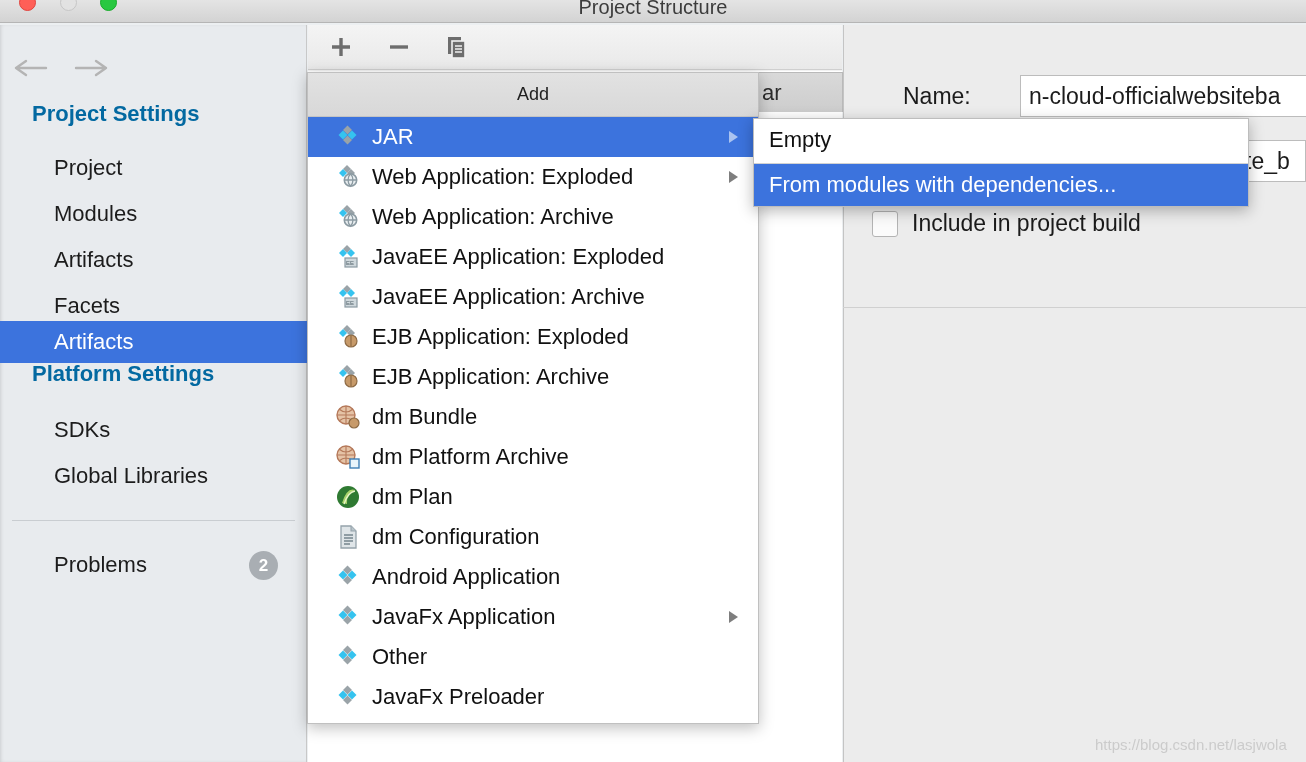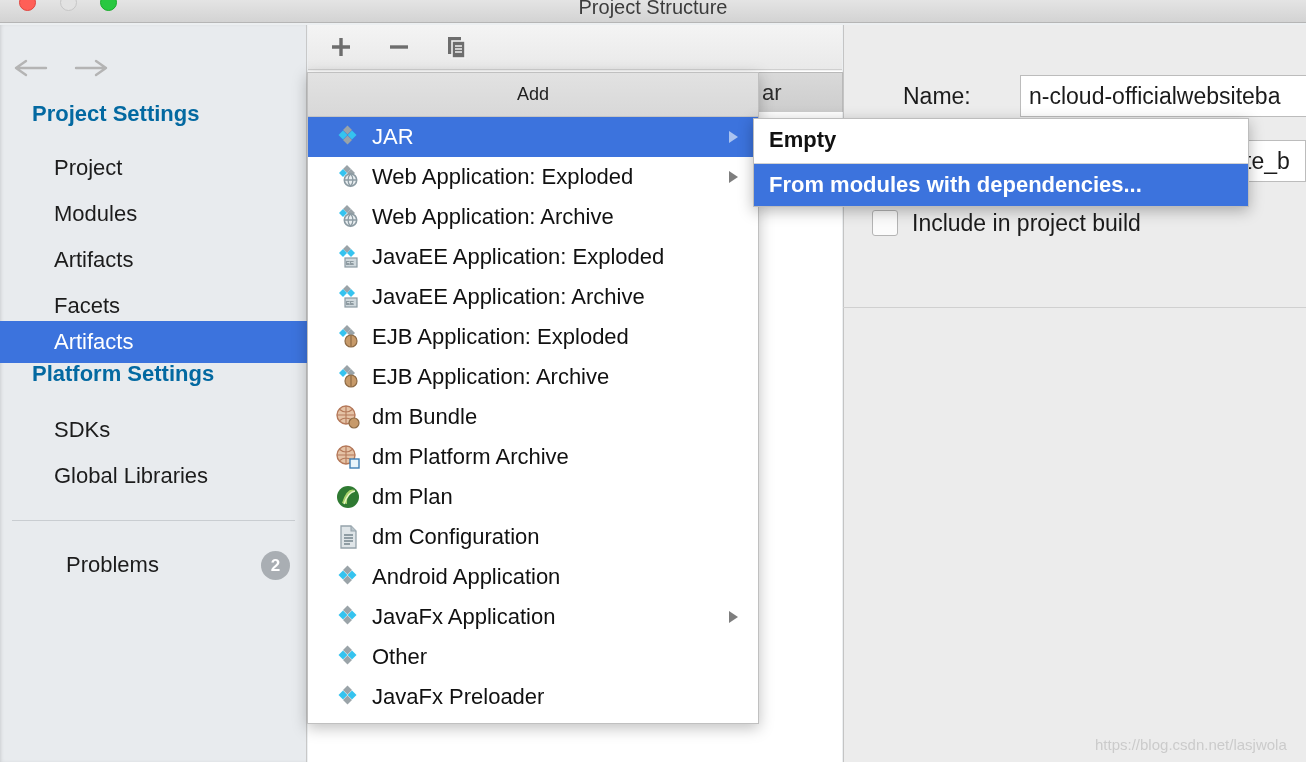--- a/index.html
+++ b/index.html
@@ -44,21 +44,21 @@
   .nav-item {
     position: absolute; left: 0; width: 307px; height: 38px;
     display: flex; align-items: center; padding-left: 54px;
     font-size: 22px; color: #1c1c1c;
   }
   .nav-item.selected { background: #3c73dd; color: #ffffff; }
   .divider-line {
     position: absolute; left: 12px; width: 283px; height: 1px; background: #c9cdd1;
   }
   .problems-row {
-    position: absolute; left: 12px; width: 300px; height: 38px;
+    position: absolute; left: 0; width: 300px; height: 38px;
     display: flex; align-items: center; padding-left: 54px;
     font-size: 22px; color: #1c1c1c;
   }
   .badge {
     position: absolute; right: 22px; top: 5px;
     min-width: 29px; height: 29px; border-radius: 15px;
     background: #a9aeb3; color: #fff; font-size: 17px; font-weight: bold;
     display: flex; align-items: center; justify-content: center; padding: 0 8px;
   }
 
@@ -115,21 +115,21 @@
 
   
   .sub-menu {
     position: absolute; left: 753px; top: 118px; width: 496px;
     background: #ffffff; border: 1px solid #bdbdbd;
     box-shadow: 0 4px 14px rgba(0,0,0,0.28);
     z-index: 60;
   }
   .sub-item {
     height: 42px; display: flex; align-items: center; padding-left: 15px;
-    font-size: 22px; color: #111; white-space: nowrap; font-weight: bold;
+    font-size: 22px; color: #111; white-space: nowrap;
   }
   .sub-item.highlight { background: #3c73dd; color: #fff; }
   .sub-sep { height: 1px; background: #d2d2d2; margin: 2px 0 0 0; }
 
   
   .right-panel {
     position: absolute; left: 843px; top: 25px; width: 463px; height: 737px;
     background: #ececec; border-left: 1px solid #c4c4c4;
   }
   .name-row { position: absolute; left: 25px; top: 50px; display: flex; align-items: center; }
@@ -138,21 +138,21 @@
     width: 340px; height: 42px; background: #fff; border: 1px solid #bcbcbc;
     font-size: 23px; color: #1b1b1b; padding: 0 8px; line-height: 40px;
     overflow: hidden; white-space: nowrap;
   }
   .path-input {
     position: absolute; left: 1235px; top: 140px; width: 71px; height: 42px;
     background: #fff; border: 1px solid #bcbcbc;
     font-size: 23px; color: #1b1b1b; padding: 0 4px; line-height: 40px;
     overflow: hidden; white-space: nowrap;
   }
-  .checkbox-row { position: absolute; left: 872px; top: 210px; display: flex; align-items: flex-start; z-index: 20; }
+  .checkbox-row { position: absolute; left: 872px; top: 210px; display: flex; align-items: center; z-index: 20; }
   .checkbox {
     width: 26px; height: 26px; background: #fbfbfb;
     border: 1px solid #b4b4b4; border-radius: 3px; margin-right: 14px;
   }
   .checkbox-label { font-size: 23px; color: #1b1b1b; }
   .tabs-underline { position: absolute; left: 843px; top: 307px; width: 463px; height: 1px; background: #d0d0d0; }
 
   .watermark {
     position: absolute; left: 1095px; top: 736px;
     font-size: 15px; color: rgba(150,150,150,0.38);

